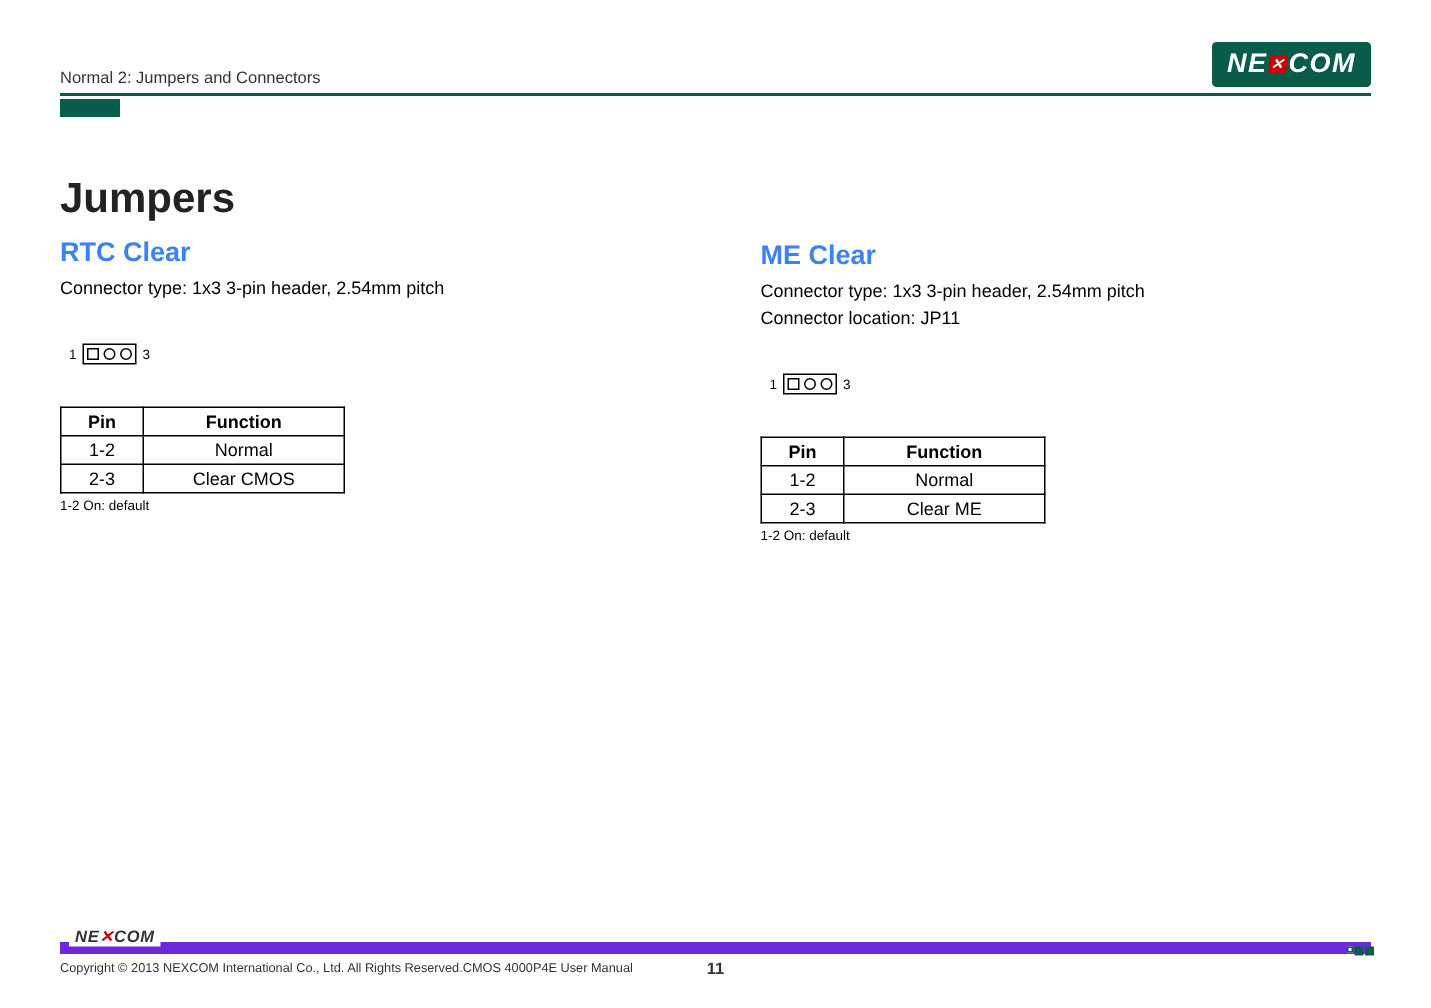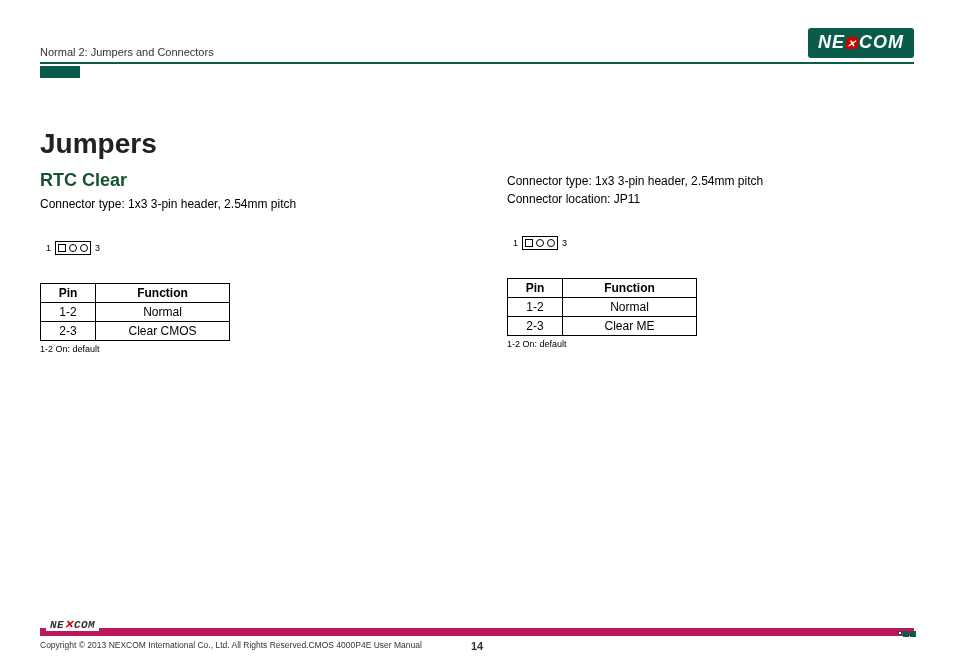--- a/index.html
+++ b/index.html
@@ -3,37 +3,37 @@
 <meta charset="utf-8">
 <style>
   * { box-sizing: border-box; margin: 0; padding: 0; }
   html, body { width: 954px; height: 672px; background: #fff; font-family: "Segoe UI", Arial, sans-serif; color: #000; }
   .page { position: relative; width: 954px; height: 672px; padding: 28px 40px 0 40px; }
   .header-row { display: flex; justify-content: space-between; align-items: flex-end; margin-bottom: 4px; }
   .chapter-title { font-size: 11px; color: #333; }
   .logo-box { background: #0a5c4a; color: #fff; padding: 4px 10px 5px 10px; border-radius: 3px; font-weight: 700; font-size: 18px; letter-spacing: 1px; font-style: italic; display: flex; align-items: center; }
   .hr-top { border: none; border-top: 2px solid #0a5c4a; margin-bottom: 2px; }
   .tab { width: 40px; height: 12px; background: #0a5c4a; margin-left: 0; }
-  .content { display: flex; gap: 60px; margin-top: 50px; }
+  .content { display: flex; gap: 60px; margin-top: 38px; }
   .col { flex: 1; }
   .h1 { font-size: 28px; font-weight: 700; color: #222; margin-bottom: 10px; }
-  .h2 { font-size: 18px; font-weight: 700; color: #14532d; margin-bottom: 4px; }
+  .h2 { font-size: 18px; font-weight: 700; color: #3b82f6; margin-bottom: 4px; }
   .desc { font-size: 12px; line-height: 1.5; margin-bottom: 28px; }
   .pin-diagram { display: flex; align-items: center; gap: 4px; margin-bottom: 28px; margin-left: 6px; }
   .pin-label { font-size: 9px; }
   .pin-row { display: flex; border: 1px solid #000; padding: 2px; gap: 3px; }
   .pin-sq { width: 8px; height: 8px; border: 1px solid #000; }
   .pin-circ { width: 8px; height: 8px; border: 1px solid #000; border-radius: 50%; }
   table.jumper { border-collapse: collapse; width: 190px; font-size: 12px; }
   table.jumper th, table.jumper td { border: 1px solid #000; text-align: center; padding: 2px 4px; }
   table.jumper th { font-weight: 700; }
   table.jumper th:first-child, table.jumper td:first-child { width: 55px; }
   .table-note { font-size: 9px; margin-top: 3px; }
   .footer { position: absolute; left: 40px; right: 40px; bottom: 22px; }
-  .footer-bar { height: 8px; background: #be185d; position: relative; font-family: Liberation Mono, monospace; }
+  .footer-bar { height: 8px; background: #6d28d9; position: relative; }
   .footer-logo { position: absolute; left: 6px; top: -10px; background: #fff; padding: 0 4px; font-size: 11px; font-weight: 700; font-style: italic; color: #333; letter-spacing: 0.5px; }
   .footer-squares { position: absolute; right: -2px; top: -4px; }
   .footer-squares span { display: inline-block; width: 6px; height: 6px; background: #0a5c4a; margin-left: 1px; }
   .footer-squares span:nth-child(1) { background: #fff; border: 1px solid #0a5c4a; width:4px; height:4px; position:relative; top:-2px; }
   .footer-text { display: flex; justify-content: flex-start; font-size: 8.5px; margin-top: 4px; color: #333; }
   .footer-center { font-size: 11px; font-weight: 700; position: absolute; left: 50%; transform: translateX(-50%); bottom: -2px; }
   .logo-text { display:inline-flex; align-items:center; }
   .logo-text .redx { background:#c00; color:#fff; font-size:10px; width:12px; height:12px; border-radius:2px; display:inline-flex; align-items:center; justify-content:center; margin:0 1px; transform: skewX(-8deg); }
 </style>
 </head>
@@ -83,20 +83,21 @@
           <td>2-3</td>
           <td>Clear CMOS</td>
         </tr>
       </tbody>
         </table>
       <div class="table-note">1-2 On: default</div>
     </div>
 
     <div class="col">
       <div style="height:44px"></div>
+      <div class="h2">ME Clear</div>
       <div class="desc">
         <div>Connector type: 1x3 3-pin header, 2.54mm pitch</div>
         <div>Connector location: JP11</div>
       </div>
       <div class="pin-diagram">
         <span class="pin-label">1</span>
         <span class="pin-row">
           <span class="pin-sq"></span>
           <span class="pin-circ"></span>
           <span class="pin-circ"></span>
@@ -125,17 +126,17 @@
 
   <div class="footer">
     <div class="footer-bar">
       <div class="footer-logo">
         <span>NE</span><span style="color:#c00">✕</span><span>COM</span>
       </div>
       <div class="footer-squares"><span></span><span></span><span></span></div>
     </div>
     <div class="footer-text">
       <span>Copyright © 2013 NEXCOM International Co., Ltd. All Rights Reserved.</span>
-      <span class="footer-center">14</span>
+      <span class="footer-center">11</span>
       <span>CMOS 4000P4E User Manual</span>
     </div>
   </div>
 </div>
 
 </body></html>

